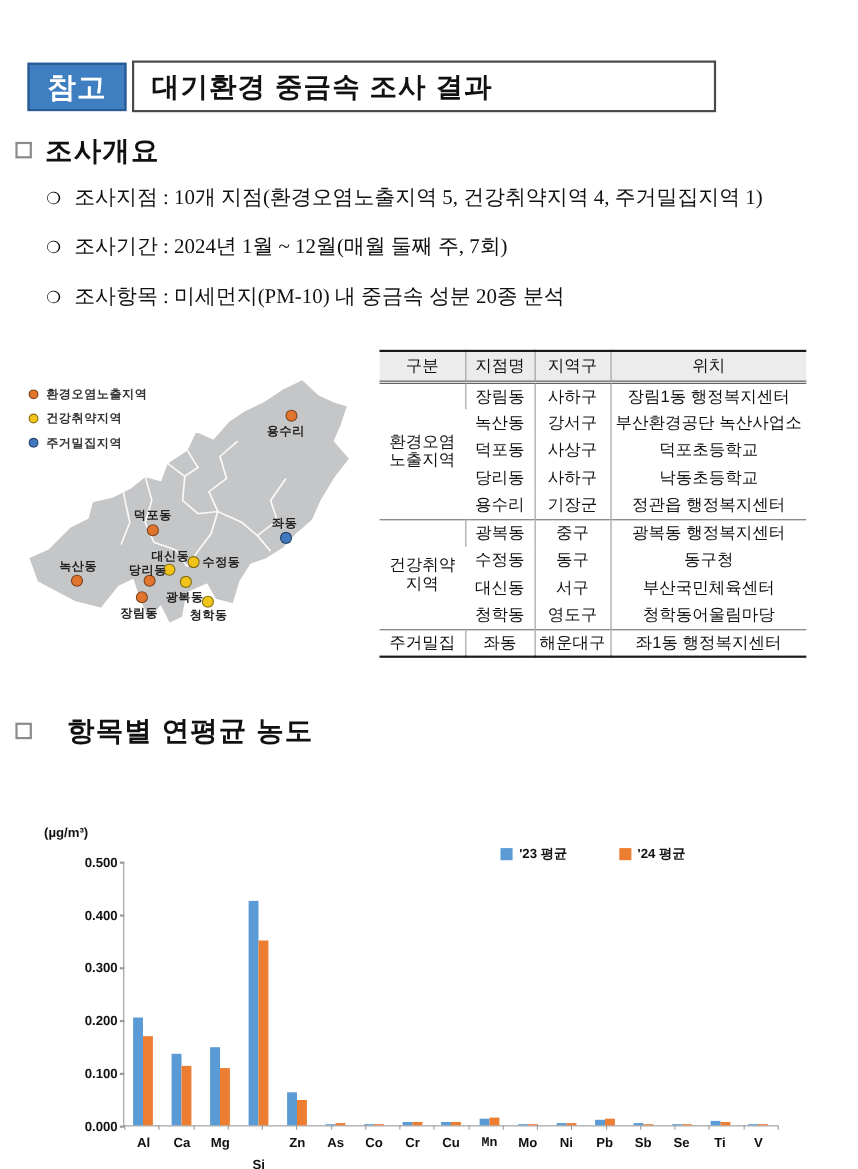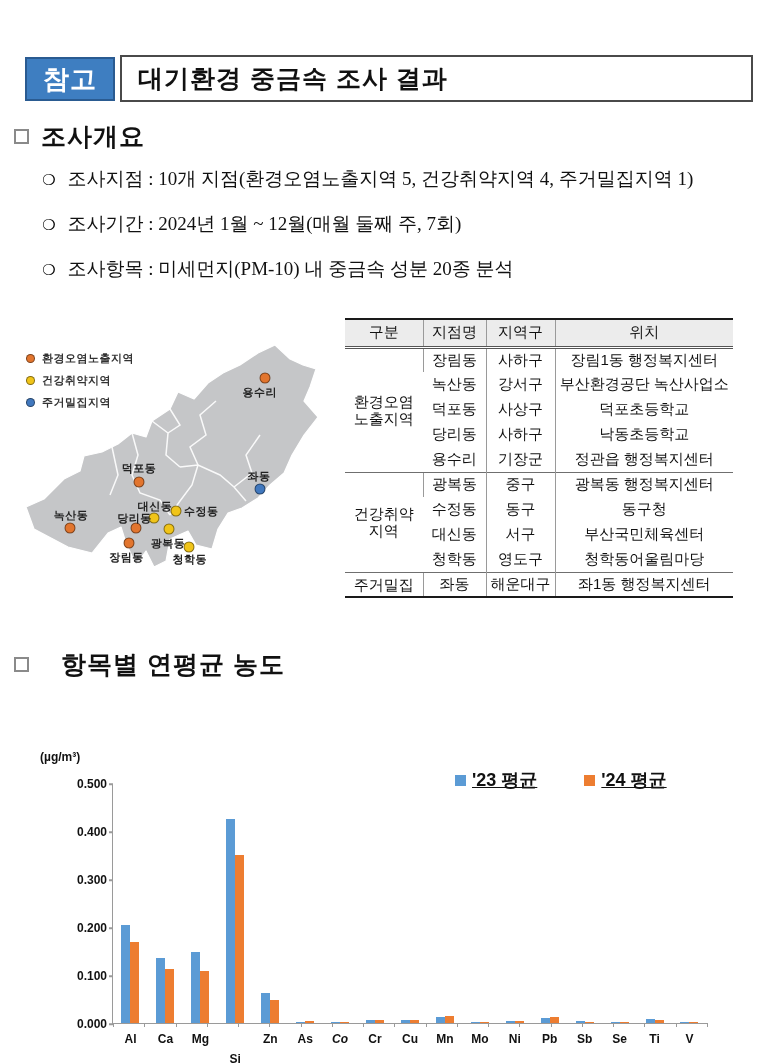--- a/index.html
+++ b/index.html
@@ -11,21 +11,21 @@
   }
   
   .badge {
     position:absolute; left:25px; top:57px; width:90px; height:44px;
     background:#3e7ec1; border:2px solid #2a5b91;
     color:#fff; font-weight:bold; font-size:26px;
     display:flex; align-items:center; justify-content:center;
     letter-spacing:1px;
   }
   .title-box {
-    position:absolute; left:120px; top:55px; width:633px; height:47px;
+    position:absolute; left:120px; top:55px; width:531px; height:47px;
     border:2px solid #4a4a4a; background:#fff;
     display:flex; align-items:center; padding-left:16px;
     font-size:25px; font-weight:bold; letter-spacing:1px;
   }
   
   .sec-head {
     position:absolute; left:14px;
     font-size:25px; font-weight:bold; letter-spacing:1px;
     display:flex; align-items:center; gap:12px;
   }
@@ -102,21 +102,21 @@
   .xtick {
     position:absolute; top:100%; width:1px; height:4px; background:#9a9a9a;
   }
   .xlabel {
     position:absolute; top:calc(100% + 9px); transform:translateX(-50%);
     font-size:12px; font-weight:bold;
   }
   .chart-legend { position:absolute; left:425px; top:22px; display:flex; gap:47px; }
   .chart-legend .item { display:flex; align-items:center; gap:6px; }
   .chart-legend .swatch { width:11px; height:11px; }
-  .chart-legend .txt { font-size:18px; font-weight:bold;text-decoration:underline; }
+  .chart-legend .txt { font-size:12px; font-weight:bold; }
 </style>
 </head>
 <body>
 
 <div class="badge">참고</div>
 <div class="title-box">대기환경 중금속 조사 결과</div>
 
 <div class="sec-head" id="sec1-head">
   <span class="sq"></span>
   <span>조사개요</span>
@@ -323,36 +323,36 @@
         <div class="xlabel" style="left: 50%;">Zn</div>
       </div>
       <div class="bar-group">
         <div class="bar" style="background: rgb(91, 155, 213); height: 1.44px;"></div>
         <div class="bar" style="background: rgb(237, 125, 49); height: 1.92px;"></div>
         <div class="xlabel" style="left: 50%;">As</div>
       </div>
       <div class="bar-group">
         <div class="bar" style="background: rgb(91, 155, 213); height: 1px;"></div>
         <div class="bar" style="background: rgb(237, 125, 49); height: 1px;"></div>
-        <div class="xlabel" style="left: 50%; font-style: italic;">Co</div>
+        <div class="xlabel" style="left: 50%;">Co</div>
       </div>
       <div class="bar-group">
         <div class="bar" style="background: rgb(91, 155, 213); height: 3.36px;"></div>
         <div class="bar" style="background: rgb(237, 125, 49); height: 3.36px;"></div>
         <div class="xlabel" style="left: 50%; text-align: right;">Cr</div>
       </div>
       <div class="bar-group">
         <div class="bar" style="background: rgb(91, 155, 213); height: 3.36px;"></div>
         <div class="bar" style="background: rgb(237, 125, 49); height: 3.36px;"></div>
         <div class="xlabel" style="left: 50%;">Cu</div>
       </div>
       <div class="bar-group">
         <div class="bar" style="background: rgb(91, 155, 213); height: 5.76px;"></div>
         <div class="bar" style="background: rgb(237, 125, 49); height: 6.72px;"></div>
-        <div class="xlabel" style="left: 50%;">Mn</div>
+        <div class="xlabel" style="left: 50%; font-family: Liberation Mono, monospace;">Mn</div>
       </div>
       <div class="bar-group">
         <div class="bar" style="background: rgb(91, 155, 213); height: 1px;"></div>
         <div class="bar" style="background: rgb(237, 125, 49); height: 1px;"></div>
         <div class="xlabel" style="left: 50%;">Mo</div>
       </div>
       <div class="bar-group">
         <div class="bar" style="background: rgb(91, 155, 213); height: 1.92px;"></div>
         <div class="bar" style="background: rgb(237, 125, 49); height: 1.92px;"></div>
         <div class="xlabel" style="left: 50%;">Ni</div>

